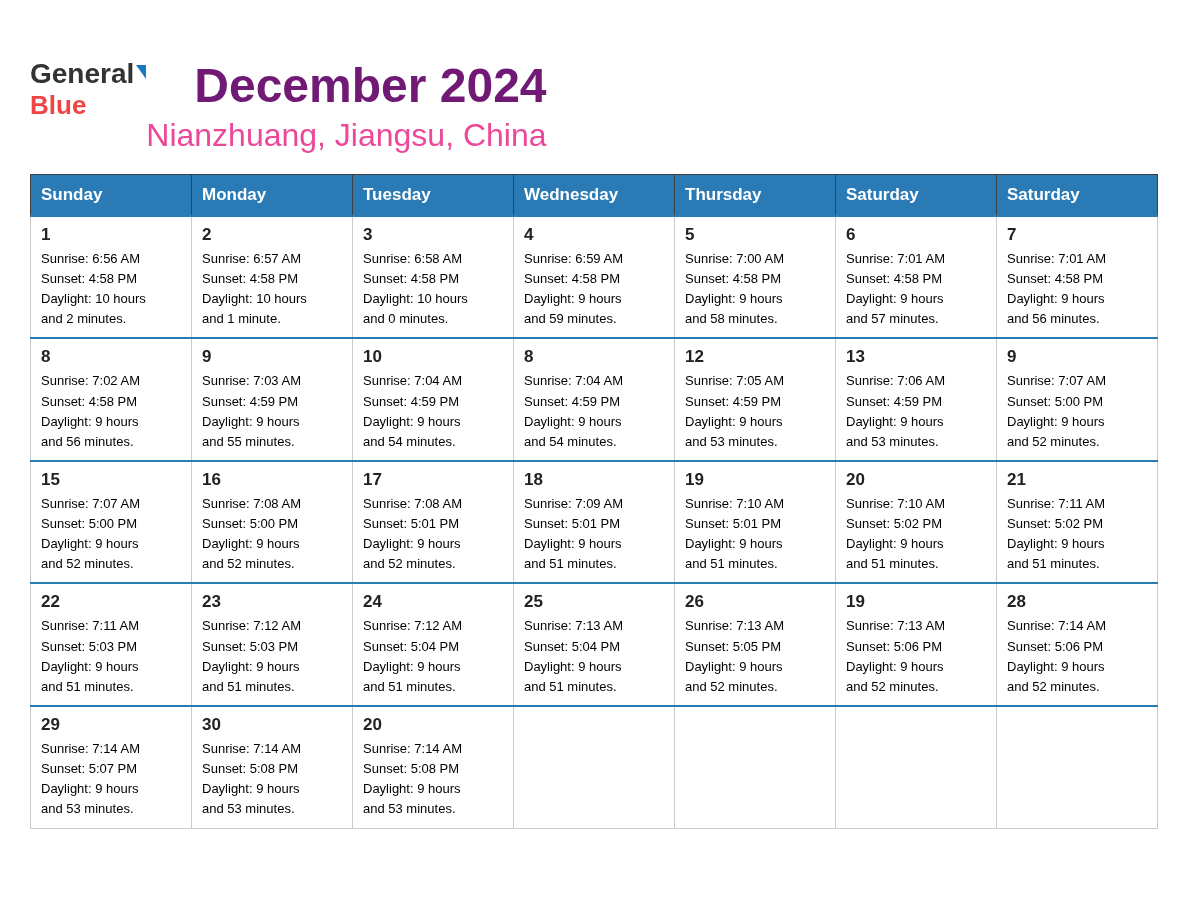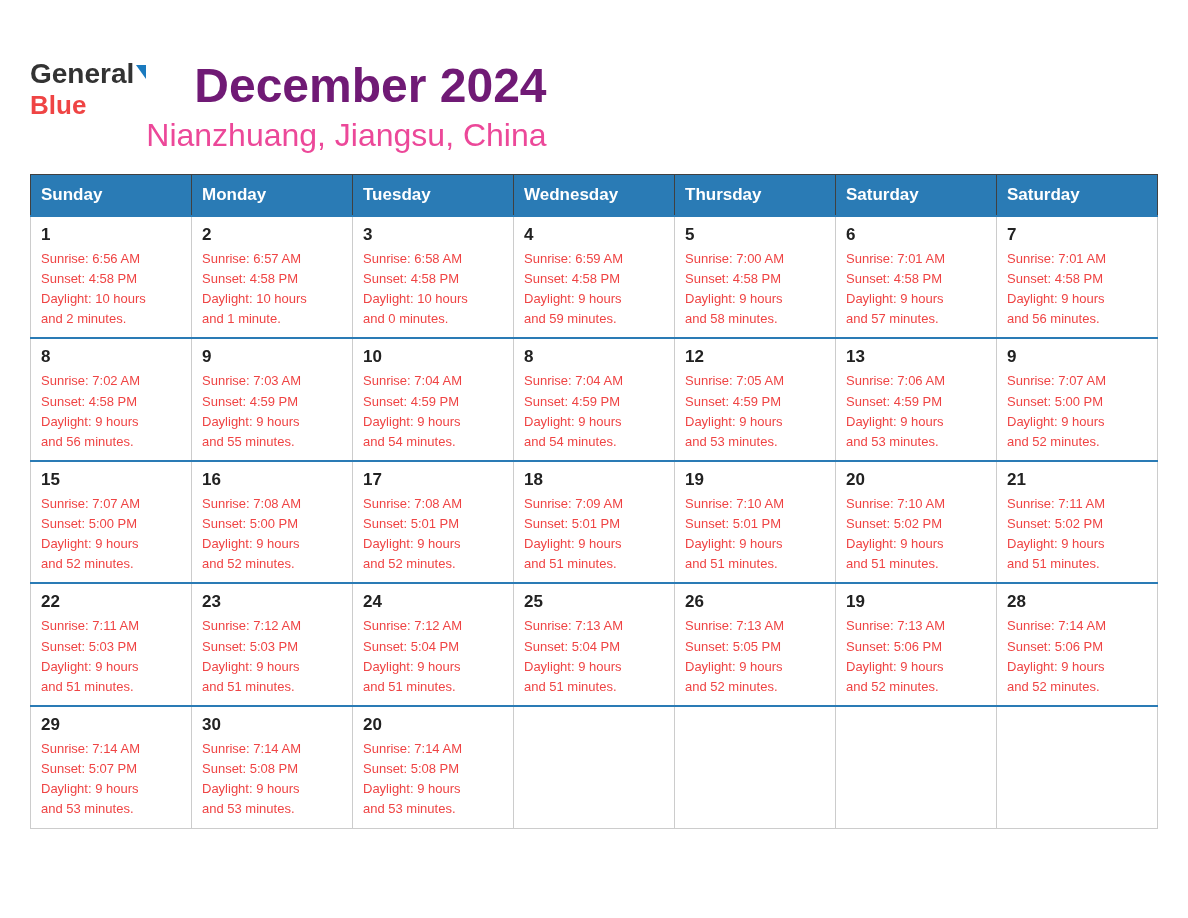--- a/index.html
+++ b/index.html
@@ -83,21 +83,21 @@
     }
     .day-num {
       font-size: 17px;
       font-weight: bold;
       display: block;
       margin-bottom: 4px;
     }
     .day-info {
       font-size: 13px;
       line-height: 1.55;
-      color: #ef4444;
+      color: #000000;
     }
     tbody tr {
       border-top: 2px solid #2a7bb5;
     }
     tbody tr td {
       border-top: none;
     }
     .empty-cell {
       background: #fff;
     }

